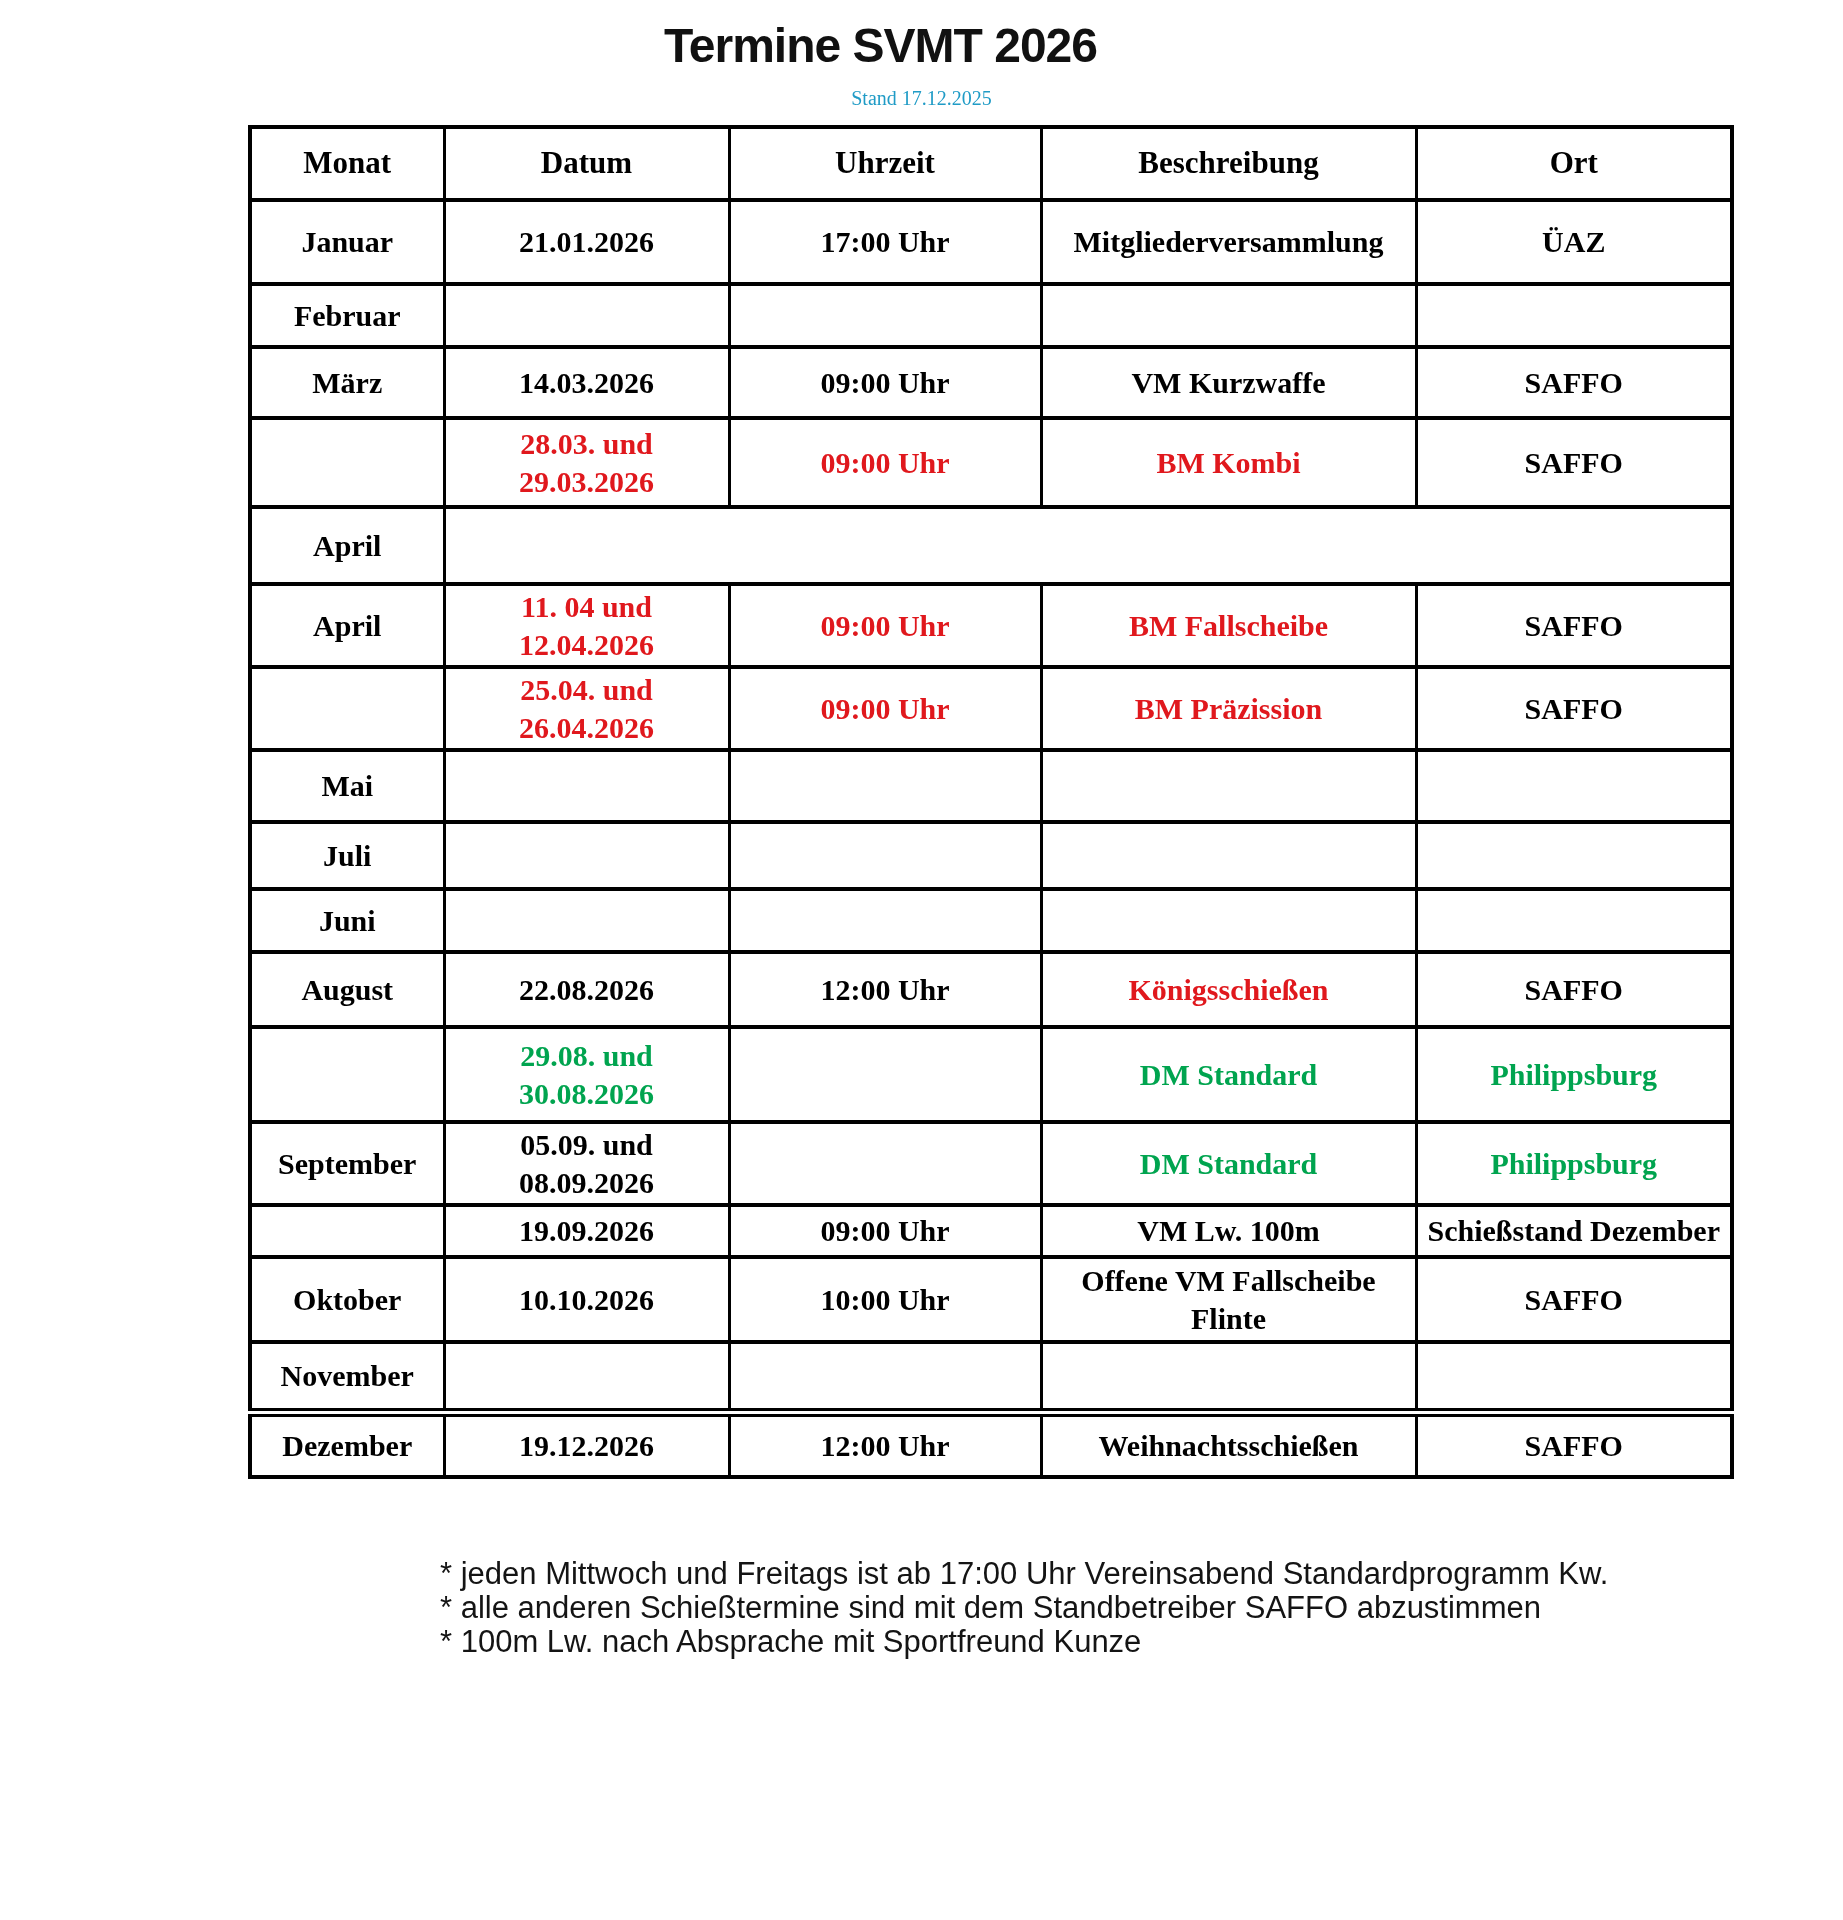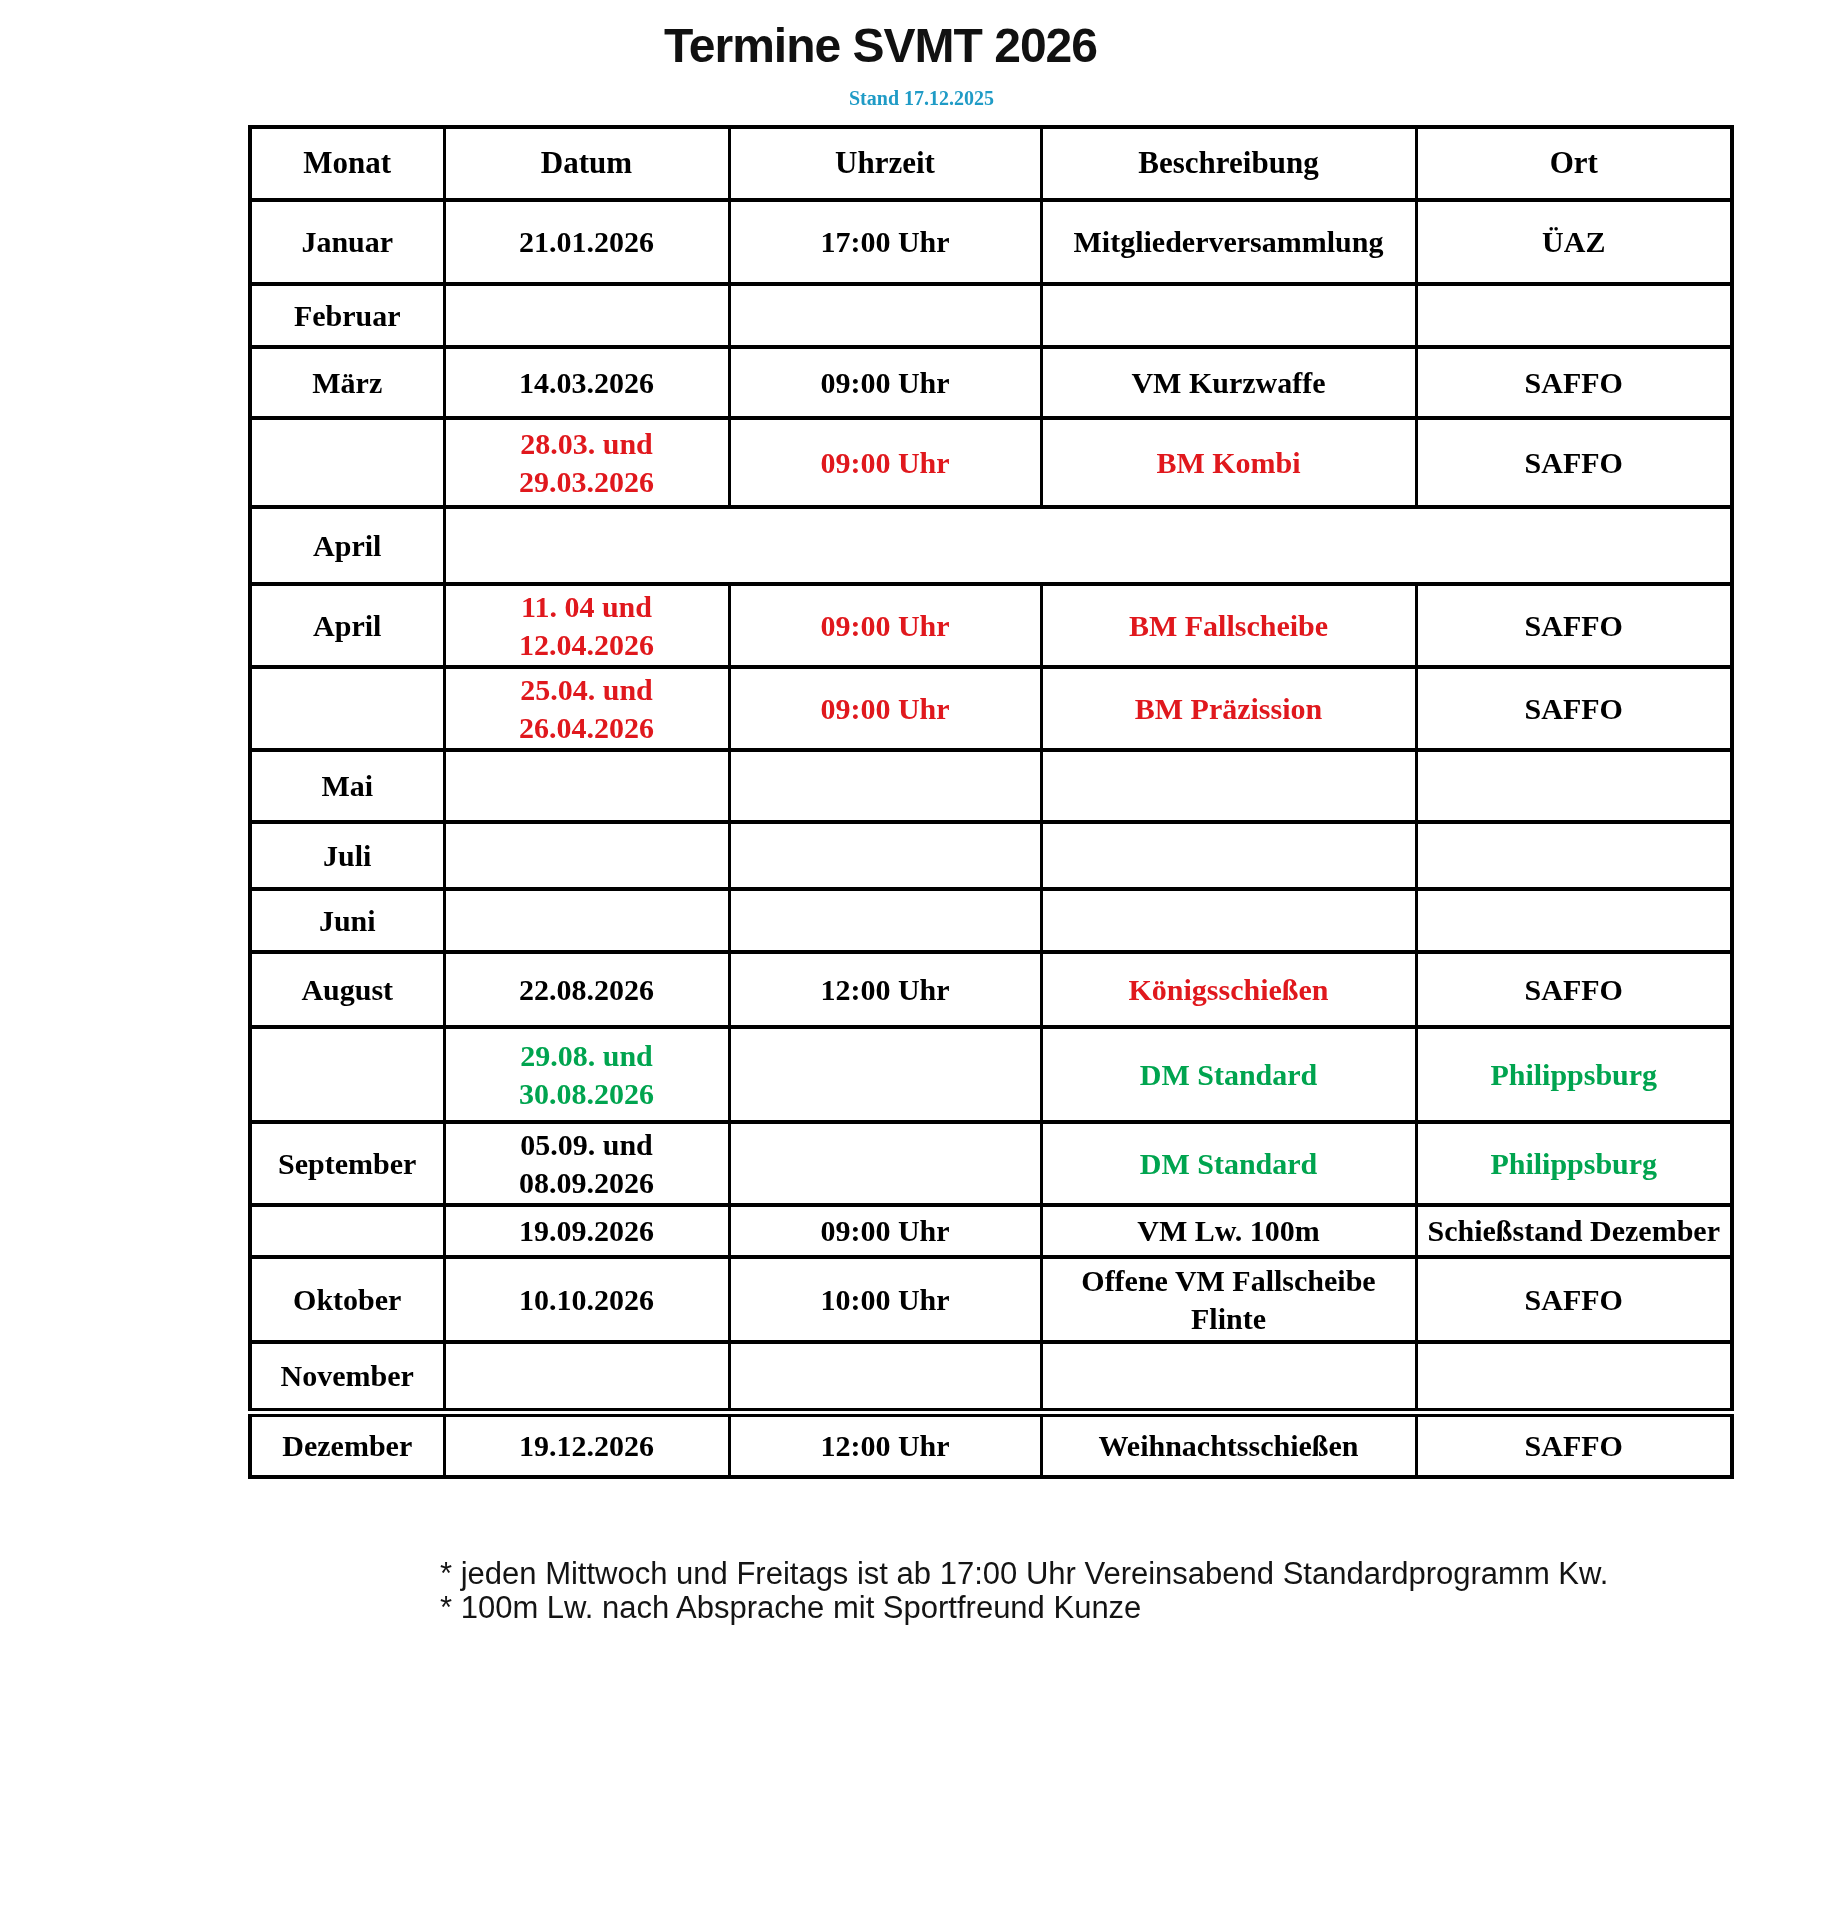--- a/index.html
+++ b/index.html
@@ -24,21 +24,21 @@
     font-family: "Liberation Sans", sans-serif;
     font-weight: bold;
     font-size: 48px;
     letter-spacing: -1px;
     color: #111;
   }
   .subtitle {
     margin-top: 14px;
     text-align: center;
     font-family: "Liberation Serif", serif;
-    font-weight: bold;
+    font-weight: normal;
     font-size: 20px;
     color: #1f9bc6;
   }
   .table-wrap {
     position: absolute;
     left: 248px;
     top: 125px;
   }
   table.schedule {
     border-collapse: collapse;
@@ -225,16 +225,17 @@
             <td class="">12:00 Uhr</td>
             <td class="">Weihnachtsschießen</td>
             <td class="">SAFFO</td>
           </tr>
         </tbody>
     </table>
   </div>
 
   <div class="footnotes">
     <div>* jeden Mittwoch und Freitags ist ab 17:00 Uhr Vereinsabend Standardprogramm Kw.</div>
+    <div>* alle anderen Schießtermine sind mit dem Standbetreiber SAFFO abzustimmen</div>
     <div>* 100m Lw. nach Absprache mit Sportfreund Kunze</div>
   </div>
 
 </div>
 
 </body></html>

